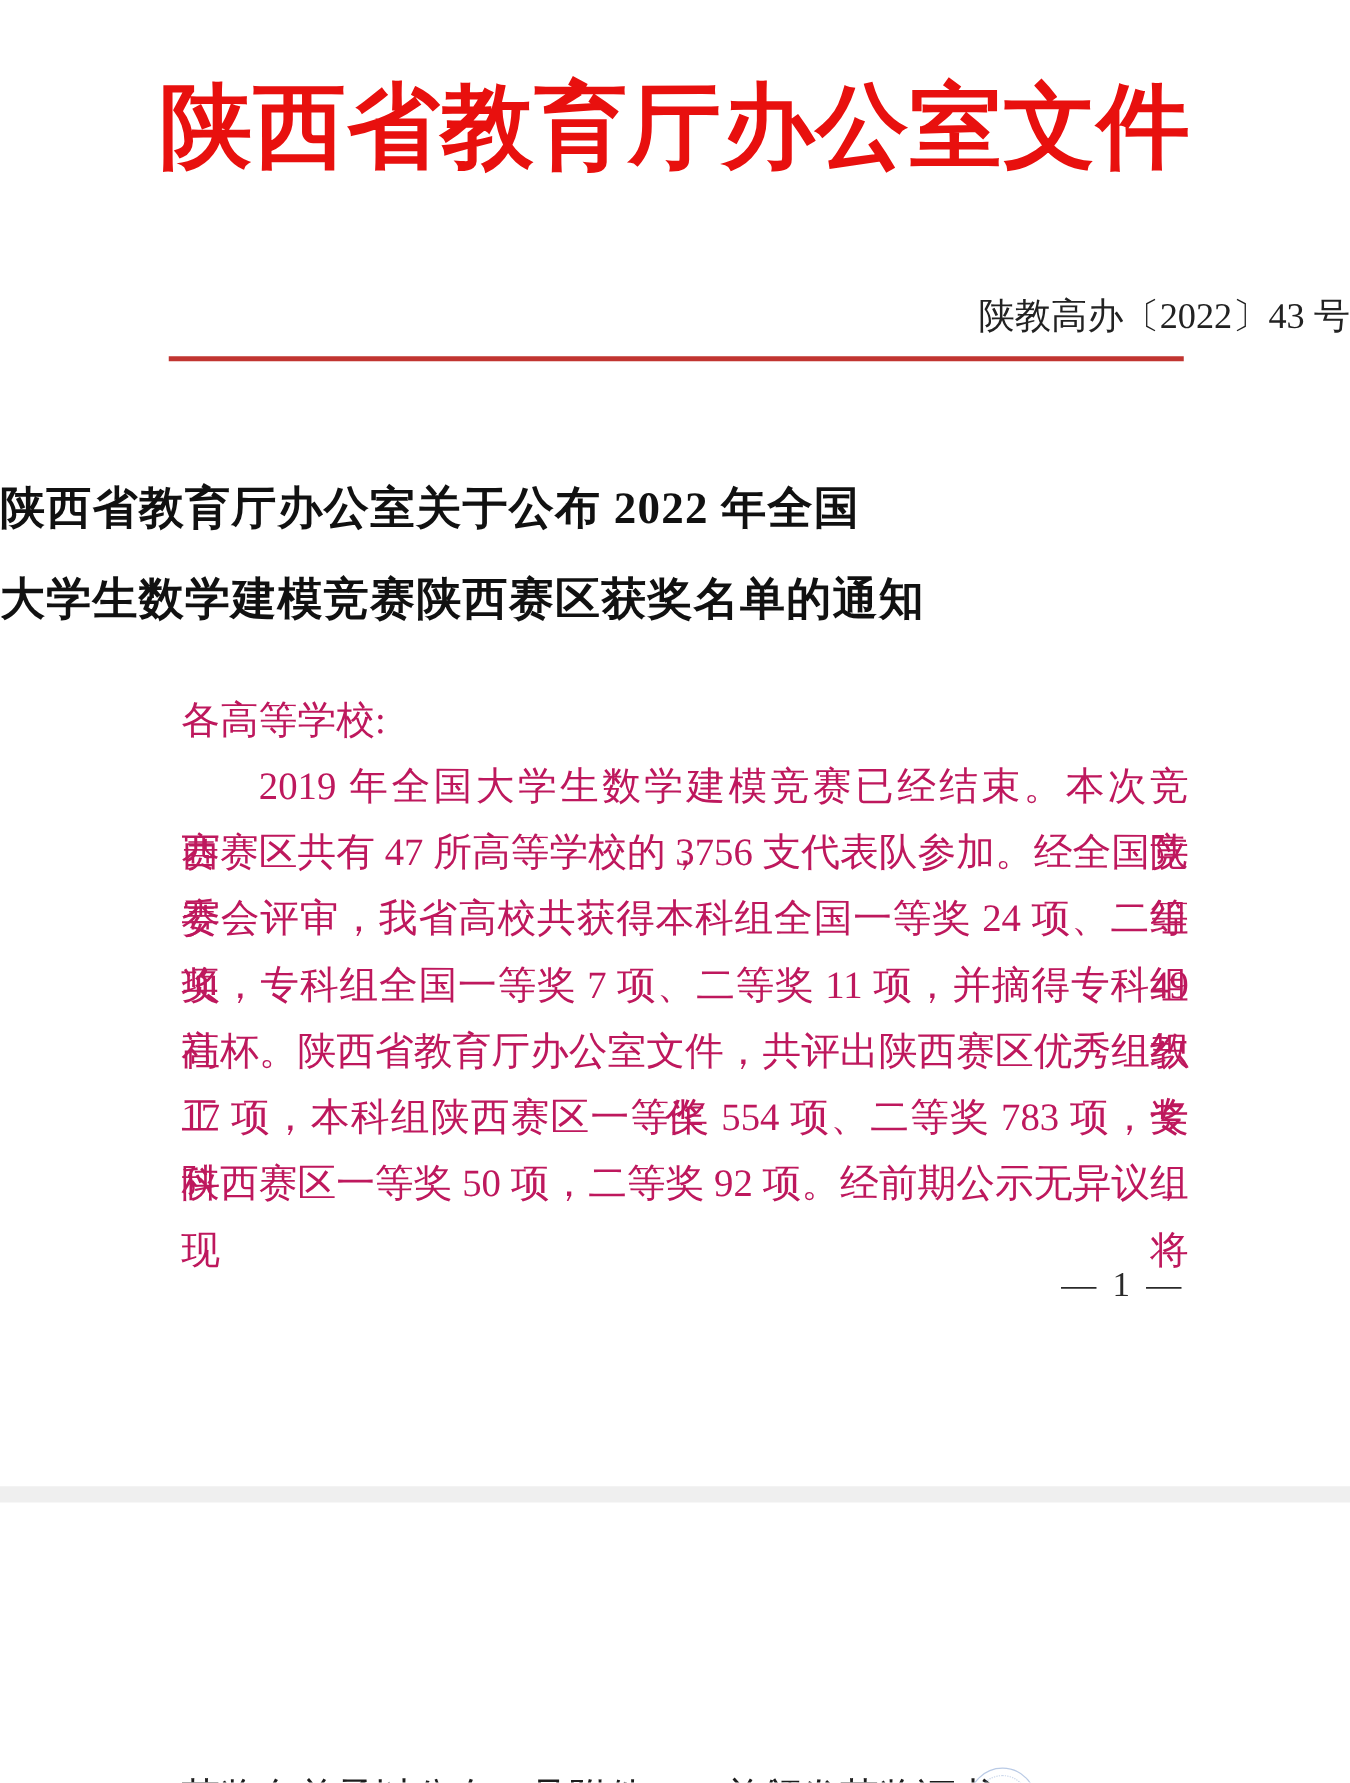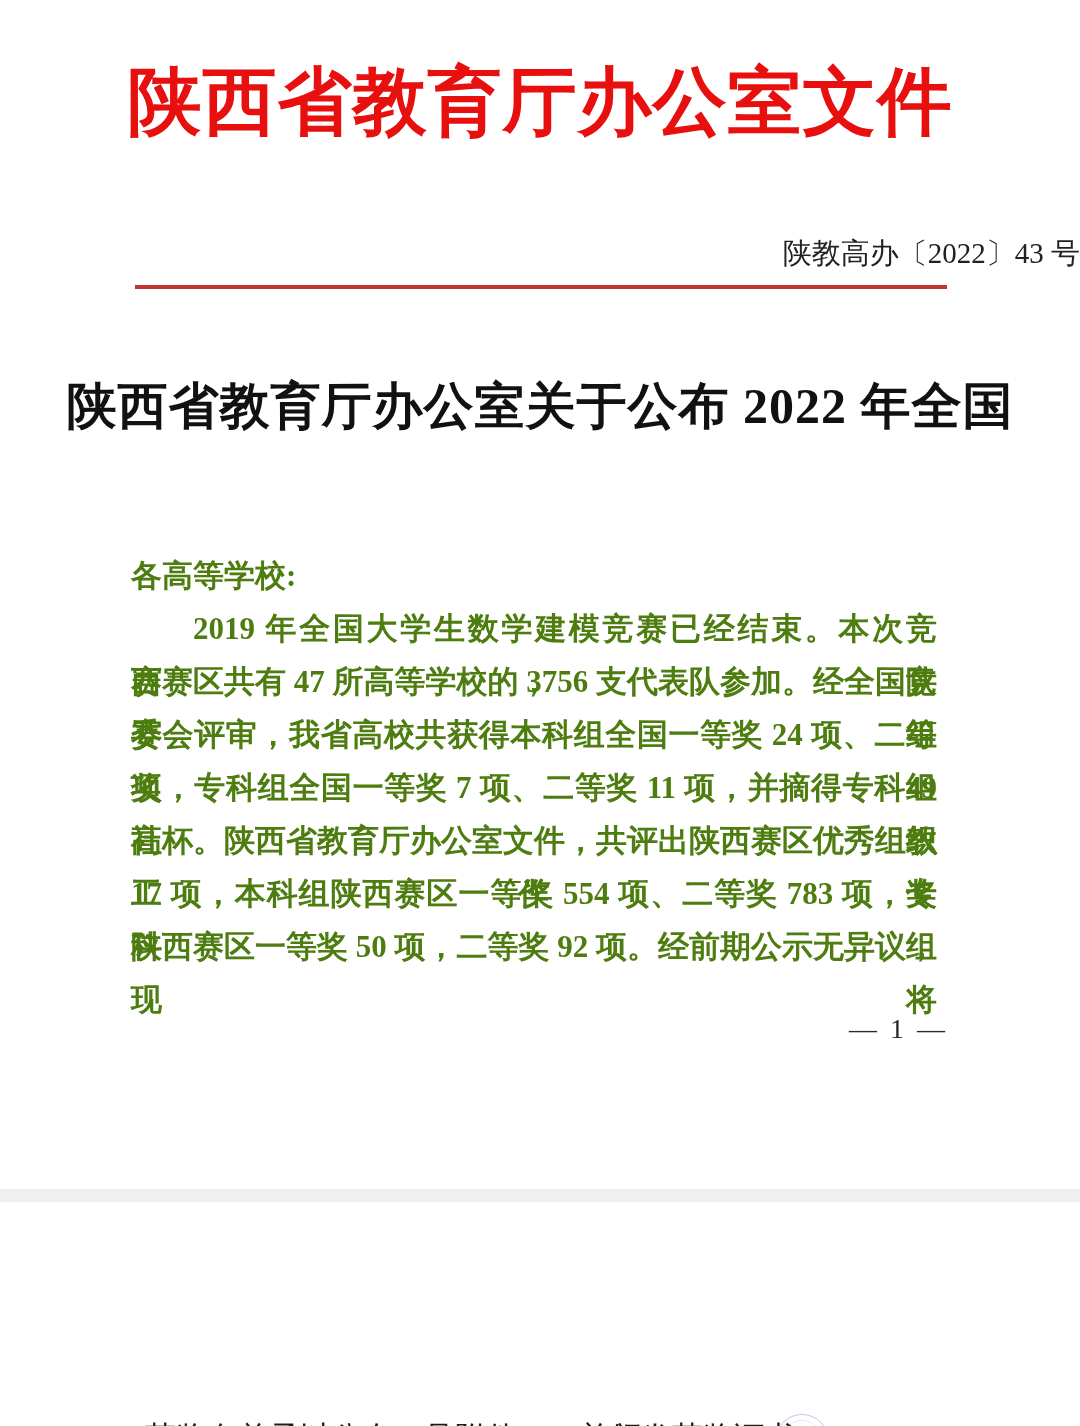--- a/index.html
+++ b/index.html
@@ -34,30 +34,28 @@
     font-size: 29px; line-height: 42px;
     color: #222222;
   }
   .red-rule {
     position: absolute; top: 285px; left: 135px;
     width: 812px; height: 4px;
     background: #c13531;
   }
   .doc-title {
     position: absolute; top: 370px; left: 0; width: 100%;
-    text-align: center;
-    font-size: 50px; font-weight: bold; line-height: 73px;
+    font-size: 36px; font-weight: bold; line-height: 73px;
     letter-spacing: 1px;
     color: #111111;
   }
   .body-text {
-    position: absolute; top: 549px; left: 131px; width: 806px;
+    position: absolute; top: 549px; left: 145px; width: 806px;
     font-size: 31px;
-    color: #4d7c0f;
-    font-weight: bold;
+    color: #be185d;
   }
   .body-text .line {
     height: 53px; line-height: 53px;
     white-space: nowrap;
   }
   .body-text .line.just {
     white-space: normal;
     text-align: justify;
     text-align-last: justify;
   }
@@ -96,20 +94,21 @@
 </style>
 </head>
 <body>
 
 <div class="page" id="page1">
   <div class="red-header">陕西省教育厅办公室文件</div>
   <div class="doc-number">陕教高办〔2022〕43 号</div>
   <div class="red-rule"></div>
   <div class="doc-title">
     <div>陕西省教育厅办公室关于公布 2022 年全国</div>
+    <div>大学生数学建模竞赛陕西赛区获奖名单的通知</div>
   </div>
   <div class="body-text">
     <div class="line">各高等学校:</div>
     <div class="line just indent">2019 年全国大学生数学建模竞赛已经结束。本次竞赛，陕</div>
     <div class="line just">西赛区共有 47 所高等学校的 3756 支代表队参加。经全国竞赛组</div>
     <div class="line just">委会评审，我省高校共获得本科组全国一等奖 24 项、二等奖 49</div>
     <div class="line just">项，专科组全国一等奖 7 项、二等奖 11 项，并摘得专科组高教</div>
     <div class="line just">社杯。陕西省教育厅办公室文件，共评出陕西赛区优秀组织工作奖</div>
     <div class="line just">17 项，本科组陕西赛区一等奖 554 项、二等奖 783 项，专科组</div>
     <div class="line just">陕西赛区一等奖 50 项，二等奖 92 项。经前期公示无异议，现将</div>

